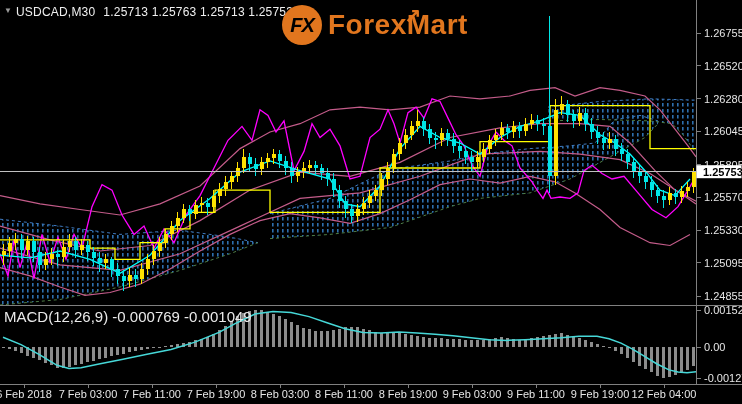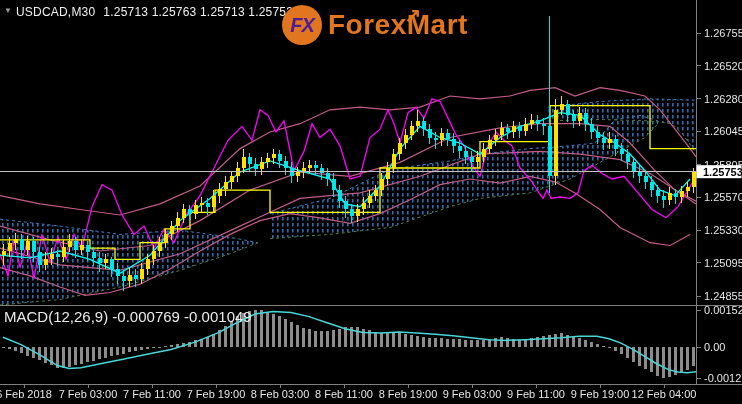--- a/index.html
+++ b/index.html
@@ -15,21 +15,21 @@
   }
   .title-bar .vals{margin-left:8px;}
   .symbol-caret{
     position:absolute;left:4px;top:6px;font-size:8px;color:#9a9a9a;z-index:5;cursor:pointer;
   }
   .logo{
     position:absolute;left:282px;top:5px;display:flex;align-items:center;z-index:5;
   }
   .logo-badge{
     width:40px;height:40px;border-radius:50%;background:#e1761e;
-    color:#4c1d95;font-weight:bold;font-size:20px;font-style:italic;
+    color:#000000;font-weight:bold;font-size:20px;font-style:italic;
     display:flex;align-items:center;justify-content:center;letter-spacing:-1px;
   }
   .logo-text{
     position:relative;margin-left:6px;font-size:28px;font-weight:bold;color:#e1761e;
     letter-spacing:.5px;line-height:40px;
   }
   .logo-arrow{
     position:absolute;right:46px;top:-10px;font-size:20px;font-weight:bold;color:#e1761e;
   }
   .macd-label{

